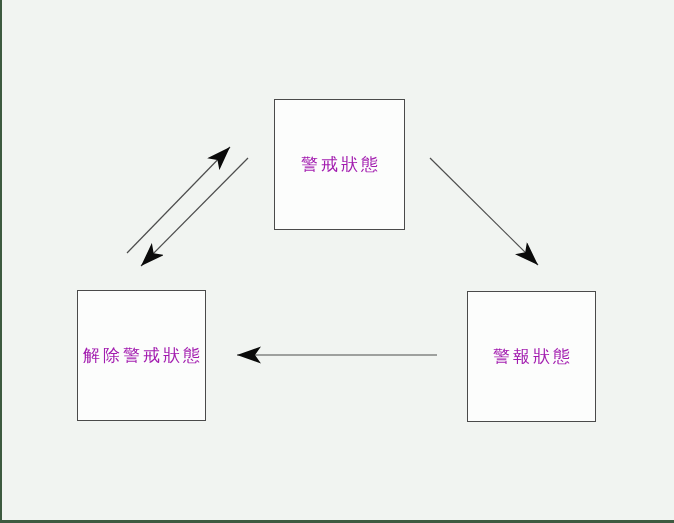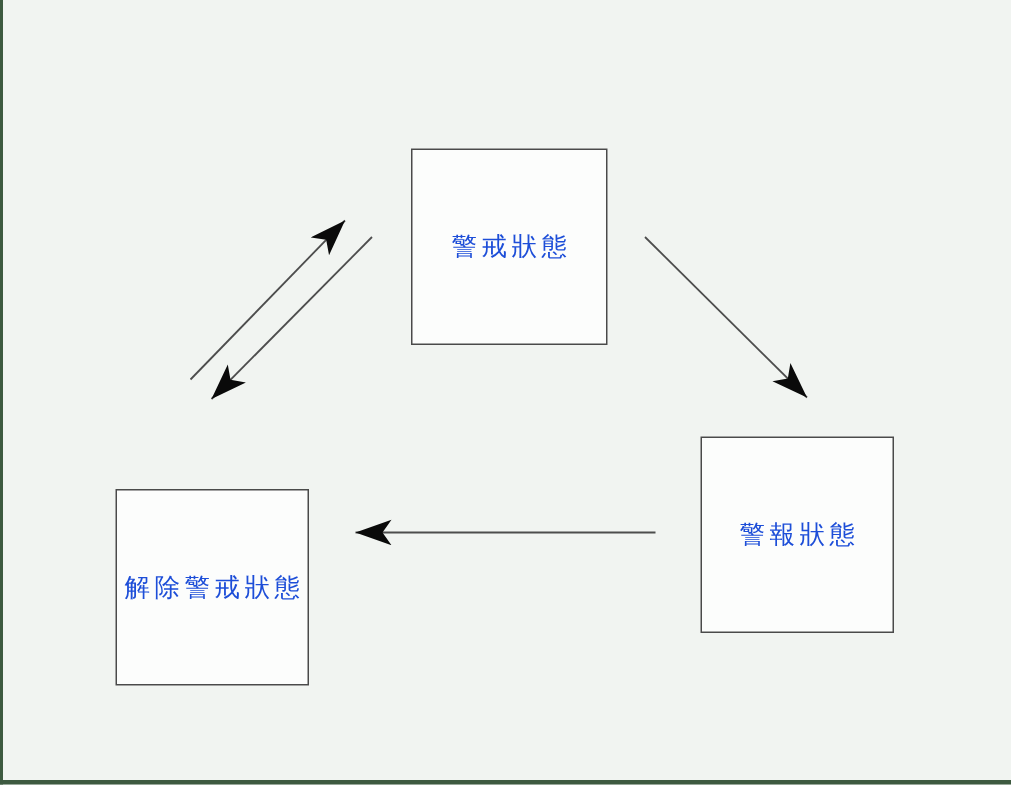--- a/index.html
+++ b/index.html
@@ -29,27 +29,27 @@
     position: absolute;
     box-sizing: border-box;
     background: #fcfdfc;
     border: 1px solid #4a4a4a;
     display: flex;
     align-items: center;
     justify-content: center;
   }
   .node-label {
     font-size: 17px;
-    color: #1d4ed8;
+    color: #a21caf;
     letter-spacing: 3px;
     text-indent: 3px;
     white-space: nowrap;
   }
   #node-alert   { left: 272px; top: 99px;  width: 131px; height: 131px; }
-  #node-release { left: 75px;  top: 290px; width: 129px; height: 131px; margin-top: 36px; }
+  #node-release { left: 75px;  top: 290px; width: 129px; height: 131px; }
   #node-alarm   { left: 465px; top: 291px; width: 129px; height: 131px; }
 </style>
 </head>
 <body>
 
 <div class="canvas">
 
   <svg class="arrows-layer" viewBox="0 0 672 520" xmlns="http://www.w3.org/2000/svg">
     <defs>
       <marker id="stealth-head" markerUnits="userSpaceOnUse" markerWidth="26" markerHeight="18" refX="24" refY="8.5" orient="auto">

